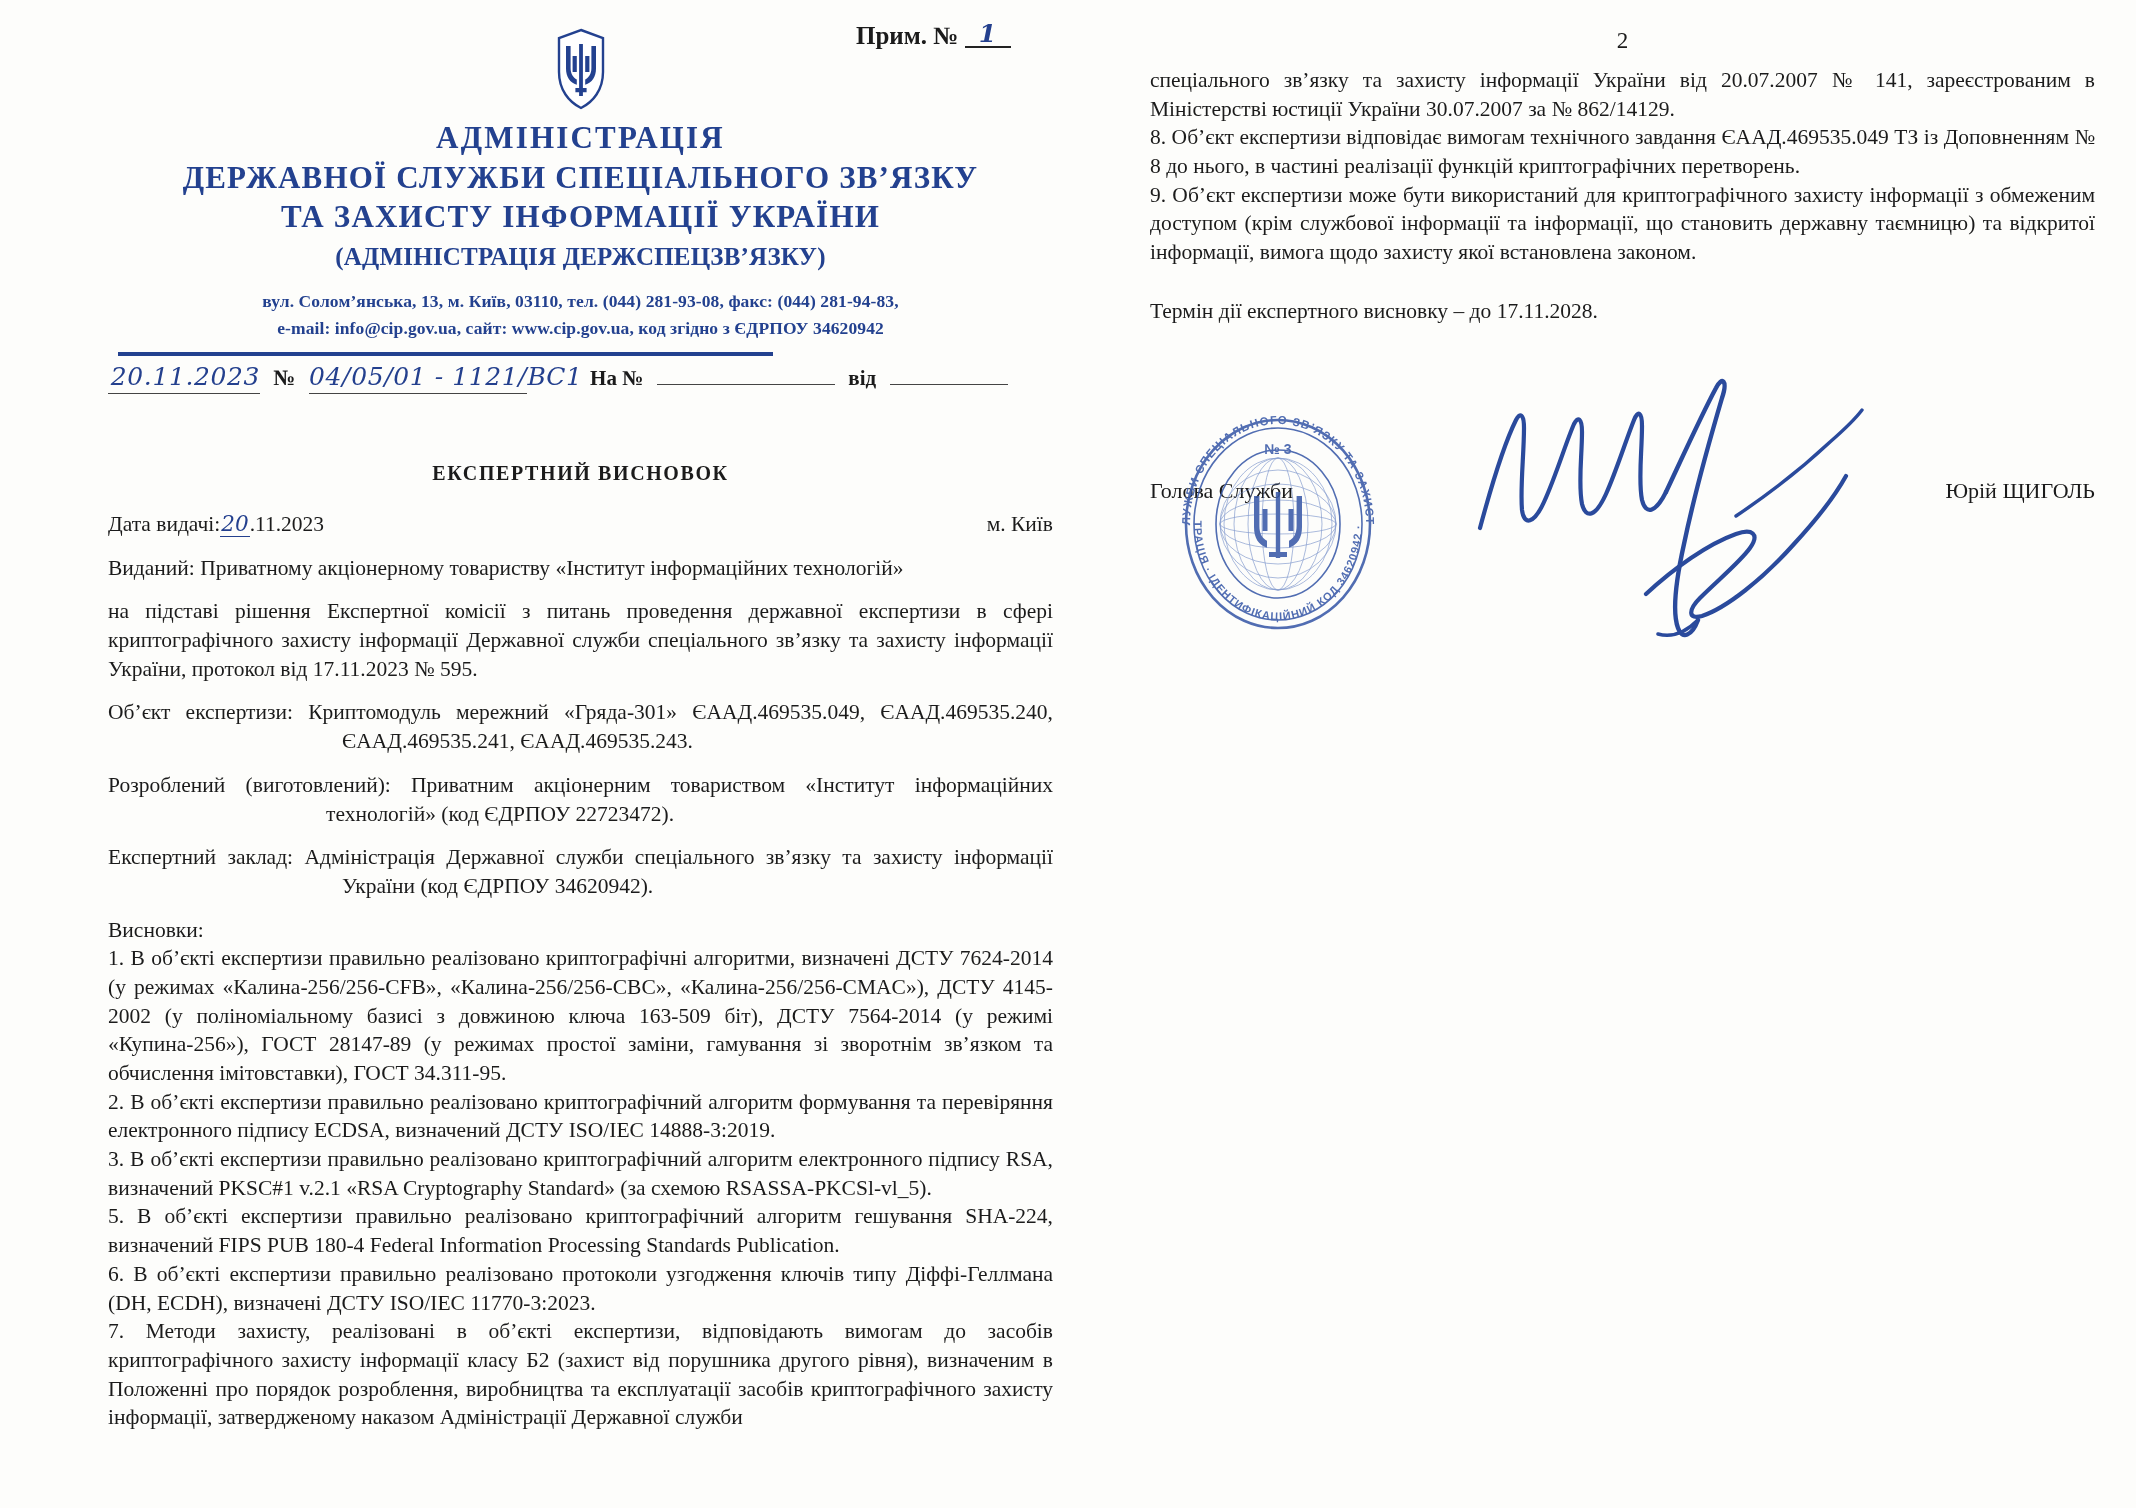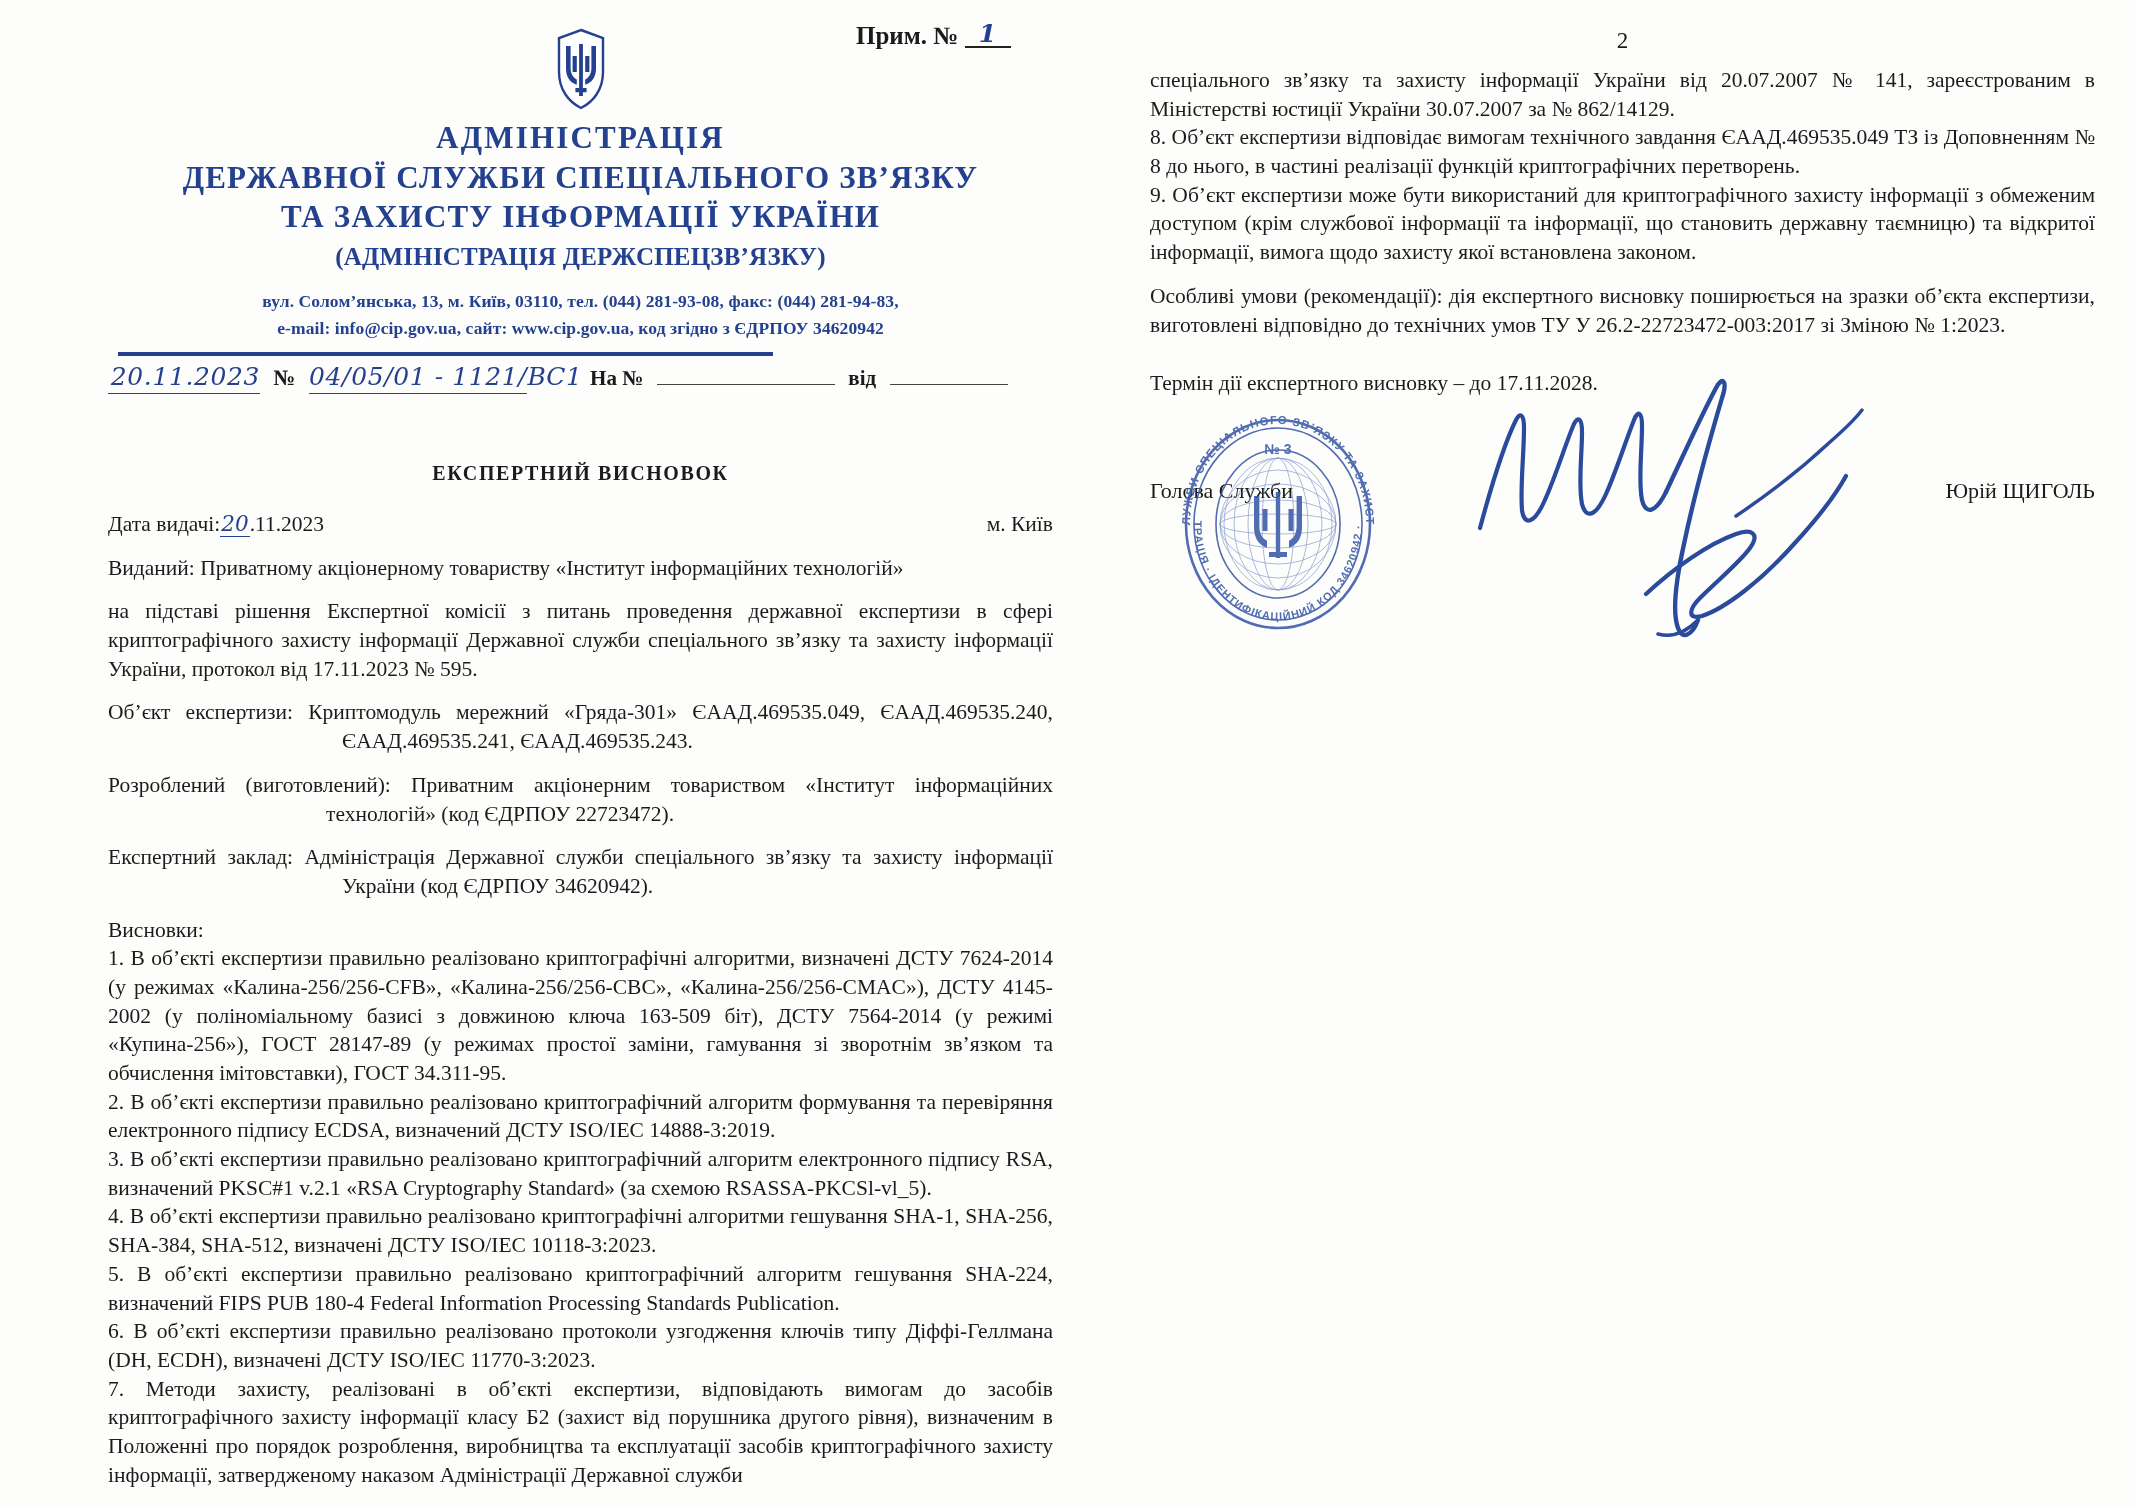--- a/index.html
+++ b/index.html
@@ -354,36 +354,34 @@
       <p class="hang2 sp">
         <span>Експертний заклад:</span>
         <span>Адміністрація Державної служби спеціального зв’язку та захисту інформації України (код ЄДРПОУ 34620942).</span>
       </p>
 
       <p class="label-line sp">Висновки:</p>
 
       <p class="num-item">1. В об’єкті експертизи правильно реалізовано криптографічні алгоритми, визначені ДСТУ 7624-2014 (у режимах «Калина-256/256-CFB», «Калина-256/256-CBC», «Калина-256/256-CMAC»), ДСТУ 4145-2002 (у поліноміальному базисі з довжиною ключа 163-509 біт), ДСТУ 7564-2014 (у режимі «Купина-256»), ГОСТ 28147-89 (у режимах простої заміни, гамування зі зворотнім зв’язком та обчислення імітовставки), ГОСТ 34.311-95.</p>
       <p class="num-item">2. В об’єкті експертизи правильно реалізовано криптографічний алгоритм формування та перевіряння електронного підпису ECDSA, визначений ДСТУ ISO/IEC 14888-3:2019.</p>
       <p class="num-item">3. В об’єкті експертизи правильно реалізовано криптографічний алгоритм електронного підпису RSA, визначений PKSC#1 v.2.1 «RSA Cryptography Standard» (за схемою RSASSA-PKCSl-vl_5).</p>
-      <p class="num-item">4. В об’єкті експертизи правильно реалізовано криптографічні алгоритми гешування SHA-1, SHA-256, SHA-384, SHA-512, визначені ДСТУ ISO/IEC 10118-3:2023.</p>
       <p class="num-item">5. В об’єкті експертизи правильно реалізовано криптографічний алгоритм гешування SHA-224, визначений FIPS PUB 180-4 Federal Information Processing Standards Publication.</p>
       <p class="num-item">6. В об’єкті експертизи правильно реалізовано протоколи узгодження ключів типу Діффі-Геллмана (DH, ECDH), визначені ДСТУ ISO/IEC 11770-3:2023.</p>
       <p class="num-item">7. Методи захисту, реалізовані в об’єкті експертизи, відповідають вимогам до засобів криптографічного захисту інформації класу Б2 (захист від порушника другого рівня), визначеним в Положенні про порядок розроблення, виробництва та експлуатації засобів криптографічного захисту інформації, затвердженому наказом Адміністрації Державної служби</p>
     </div>
   </div>
 
   <div class="col-right">
 
     <div class="page-no">2</div>
 
     <div class="body-right">
       <p class="j">спеціального зв’язку та захисту інформації України від 20.07.2007 № 141, зареєстрованим в Міністерстві юстиції України 30.07.2007 за № 862/14129.</p>
       <p class="num-item">8. Об’єкт експертизи відповідає вимогам технічного завдання ЄААД.469535.049 ТЗ із Доповненням № 8 до нього, в частині реалізації функцій криптографічних перетворень.</p>
       <p class="num-item">9. Об’єкт експертизи може бути використаний для криптографічного захисту інформації з обмеженим доступом (крім службової інформації та інформації, що становить державну таємницю) та відкритої інформації, вимога щодо захисту якої встановлена законом.</p>
-      <p class="j sp">Особливі умови (рекомендації): дія експертного висновку поширюється на зразки об’єкта експертизи, виготовлені відповідно до технічних умов ТУ У 26.2-22723472-003:2017 зі Зміною № 1:2023.</p>
       <p class="j sp" style="margin-top:30px;">Термін дії експертного висновку – до 17.11.2028.</p>
     </div>
 
     <div class="sig-block">
       <div class="sig-row">
 
         <svg class="stamp" viewBox="0 0 220 215">
           <defs>
             <path id="arcTop" d="M 22 108 A 88 100 0 0 1 198 108"></path>
             <path id="arcBot" d="M 26 108 A 84 96 0 0 0 194 108"></path>

